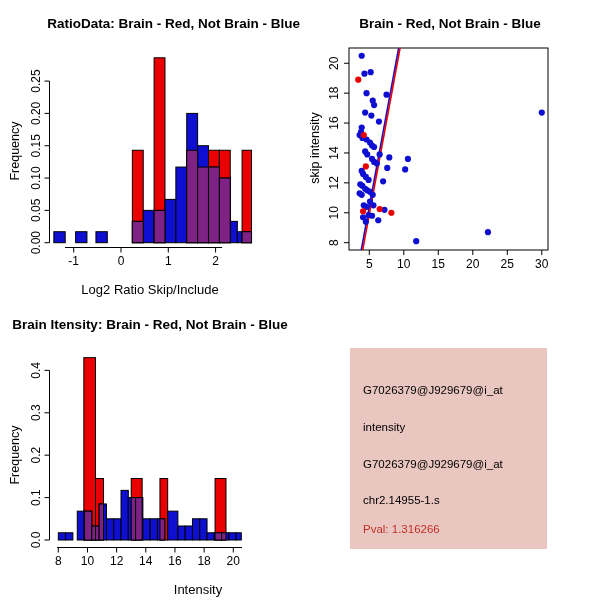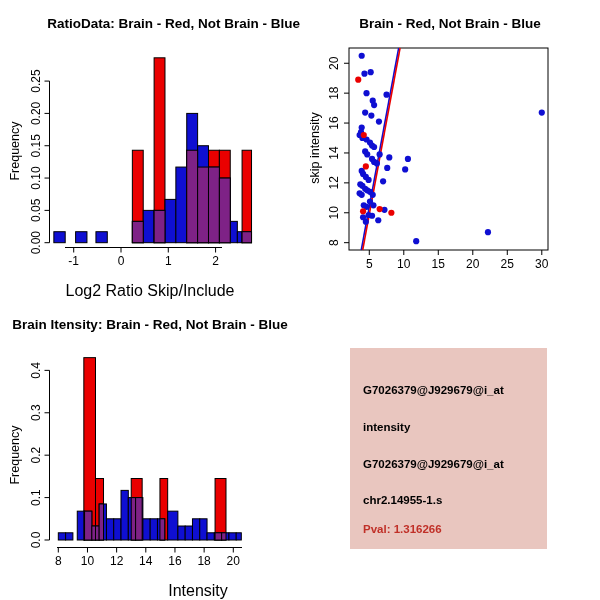--- a/index.html
+++ b/index.html
@@ -1,24 +1,24 @@
 <!DOCTYPE html>
 <html><head>
 <meta charset="utf-8">
 <style>
   html,body{margin:0;padding:0;background:#fff;}
   .page{position:relative;width:600px;height:600px;background:#ffffff;overflow:hidden;
         font-family:"Liberation Sans",sans-serif;color:#000;}
   .ptitle{position:absolute;width:300px;text-align:center;font-weight:bold;
           font-size:13.5px;letter-spacing:0px;}
-  .xlabel{position:absolute;width:300px;text-align:center;font-size:16px;}
+  .xlabel{position:absolute;width:300px;text-align:center;font-size:13px;}
   .ylabel{position:absolute;font-size:12.5px;white-space:nowrap;
           transform:translate(-50%,-50%) rotate(-90deg);}
   svg text{font-family:"Liberation Sans",sans-serif;font-size:12px;fill:#000;}
-  .infobox{position:absolute;font-weight:bold;}
+  .infobox{position:absolute;}
   .infoline{position:absolute;left:13px;font-size:11.5px;white-space:nowrap;}
 </style>
 </head>
 <body>
 
 <div class="page">
 
   <svg id="plot-svg" width="600" height="600" viewBox="0 0 600 600" style="position:absolute;left:0;top:0;">
       <line x1="49.5" y1="242.7" x2="49.5" y2="81.07941897094855" stroke="#000000"></line>
       <line x1="49.5" y1="242.7" x2="44.5" y2="242.7" stroke="#000000"></line>

